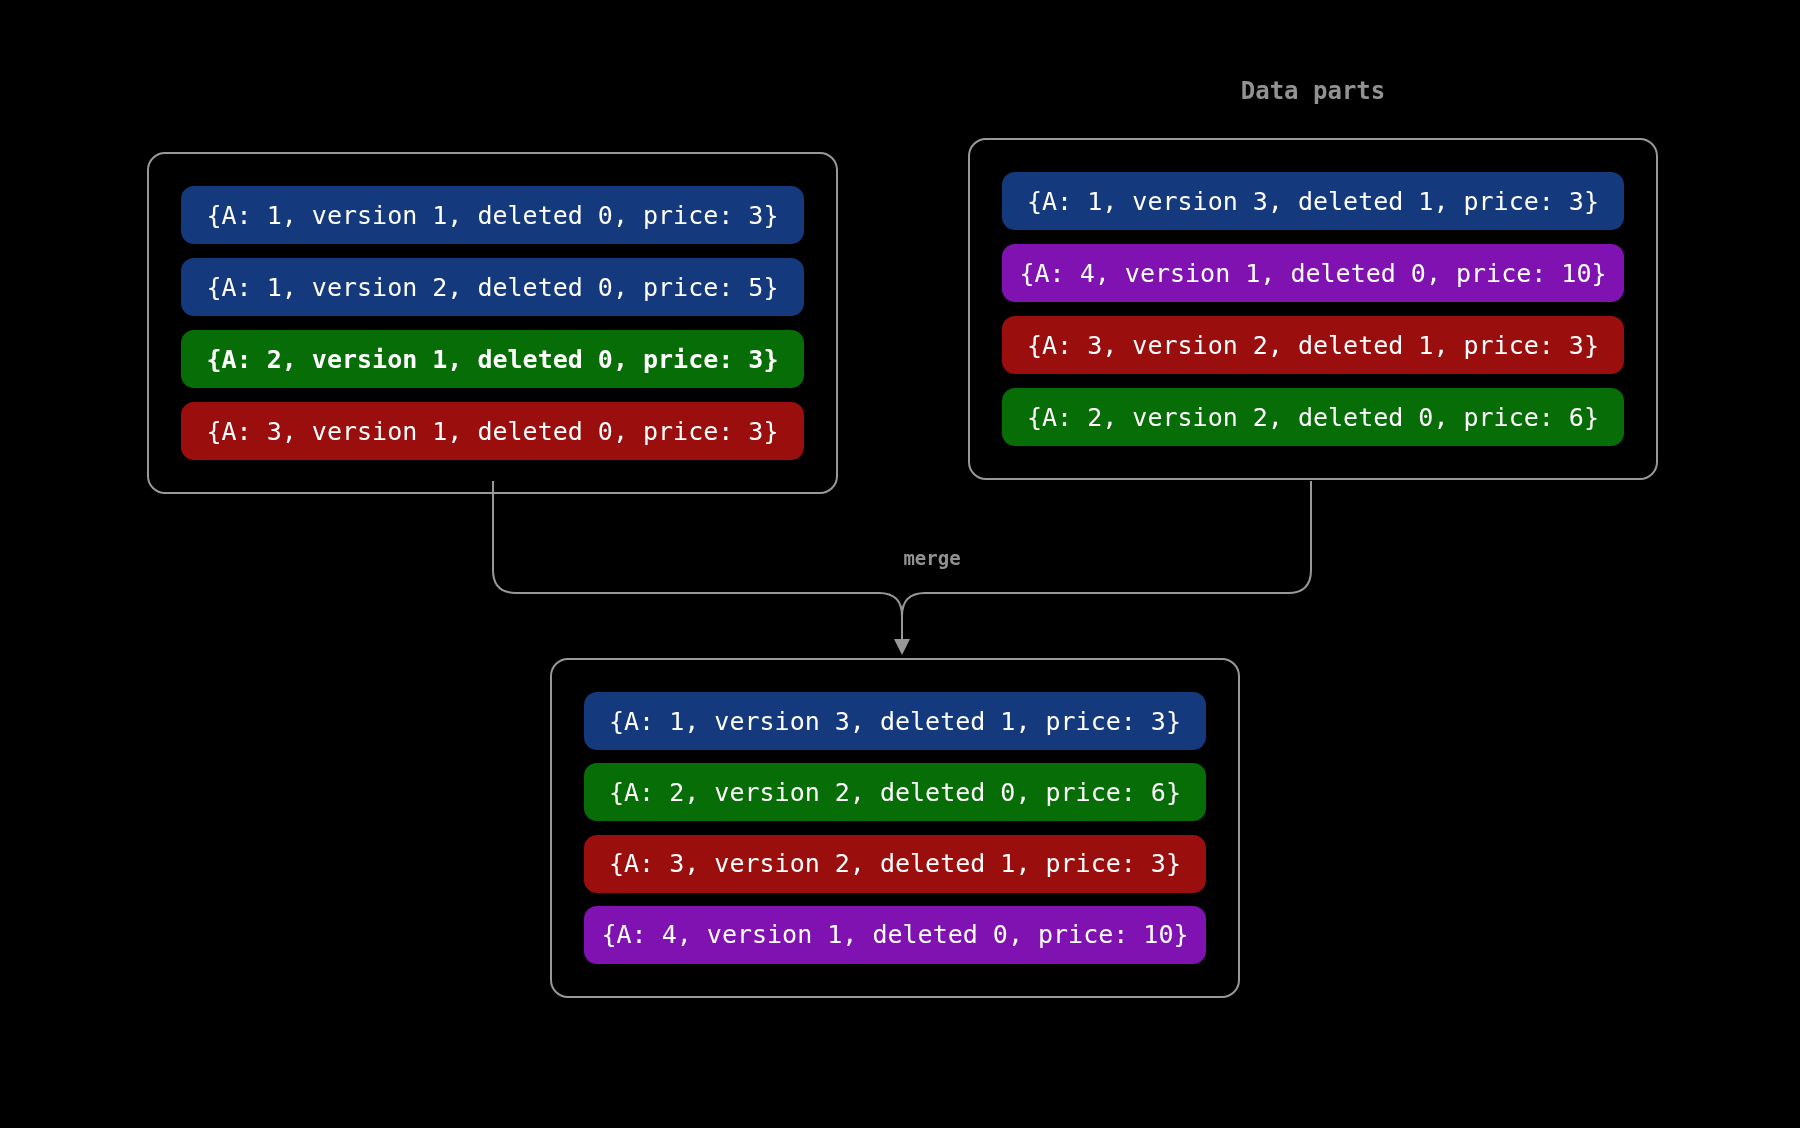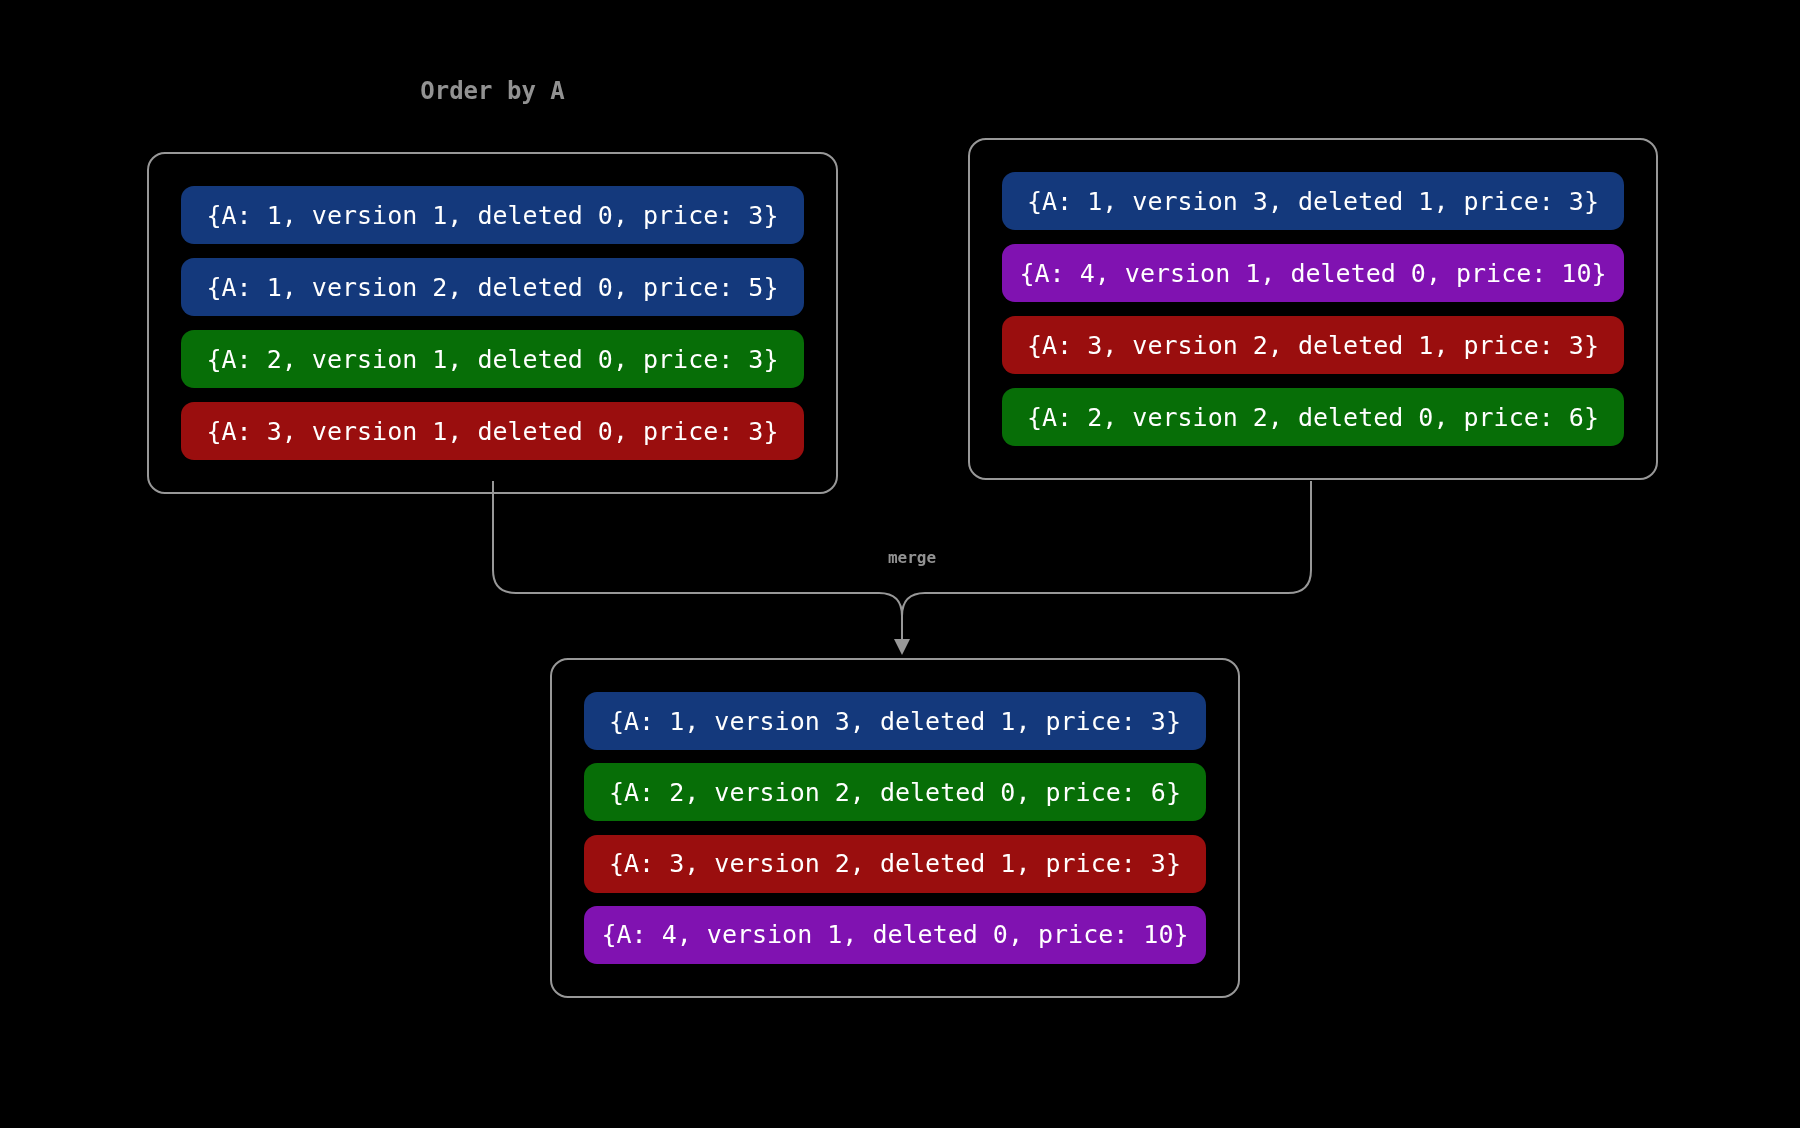--- a/index.html
+++ b/index.html
@@ -26,40 +26,40 @@
     font-size:25px;letter-spacing:0;white-space:pre;
   }
   .box-title{
     position:absolute;height:30px;line-height:30px;
     text-align:center;color:var(--title,#919191);
     font-size:24px;font-weight:bold;
   }
   #title-order{left:147px;top:76px;width:691px;}
   #title-parts{left:968px;top:76px;width:690px;}
   #merge-label{
-    position:absolute;left:812px;top:545px;width:200px;height:26px;
+    position:absolute;left:832px;top:545px;width:200px;height:26px;
     text-align:center;color:var(--title,#9a9a9a);
-    font-size:16px;font-weight:bold;line-height:26px;
+    font-size:19px;font-weight:bold;line-height:26px;
   }
   #connectors{position:absolute;left:0;top:0;pointer-events:none;}
   #connectors path{fill:none;stroke:var(--line,#989898);stroke-width:2;}
   #connectors polygon{fill:var(--line,#989898);stroke:none;}
 </style>
 </head>
 <body>
 
 <div class="stage">
 
-  <div class="box-title" id="title-order">Order by A</div>
 
+  <div class="box-title" id="title-parts">Data parts</div>
 
   <div class="box" id="box-order">
       <div class="row" style="background: var(--blue);">{A: 1, version 1, deleted 0, price: 3}</div>
       <div class="row" style="background: var(--blue); text-align: center;">{A: 1, version 2, deleted 0, price: 5}</div>
-      <div class="row" style="background: var(--green);">{A: 2, version 1, deleted 0, price: 3}</div>
+      <div class="row" style="background: var(--green); font-weight: bold;">{A: 2, version 1, deleted 0, price: 3}</div>
       <div class="row" style="background: var(--red); text-align: center;">{A: 3, version 1, deleted 0, price: 3}</div>
     </div>
 
   <div class="box" id="box-parts">
       <div class="row" style="background: var(--blue);">{A: 1, version 3, deleted 1, price: 3}</div>
       <div class="row" style="background: var(--purple);">{A: 4, version 1, deleted 0, price: 10}</div>
       <div class="row" style="background: var(--red);">{A: 3, version 2, deleted 1, price: 3}</div>
       <div class="row" style="background: var(--green);">{A: 2, version 2, deleted 0, price: 6}</div>
     </div>
 

